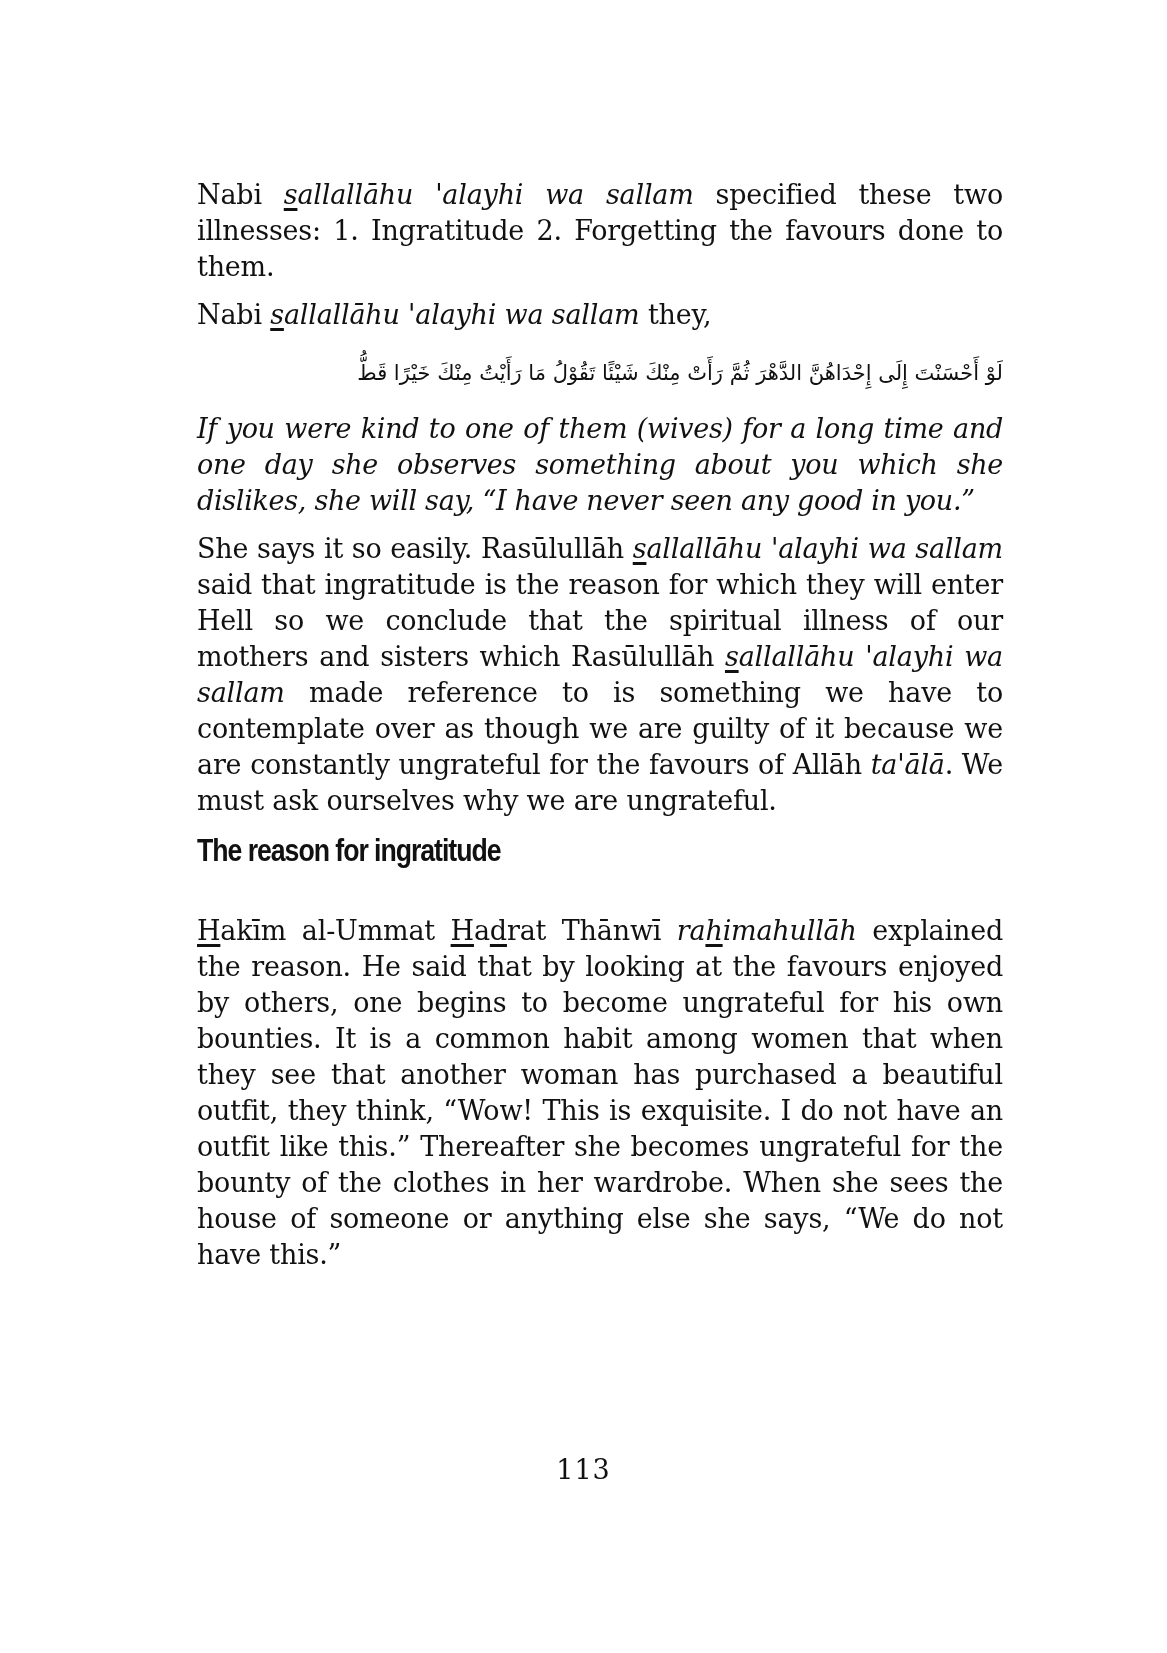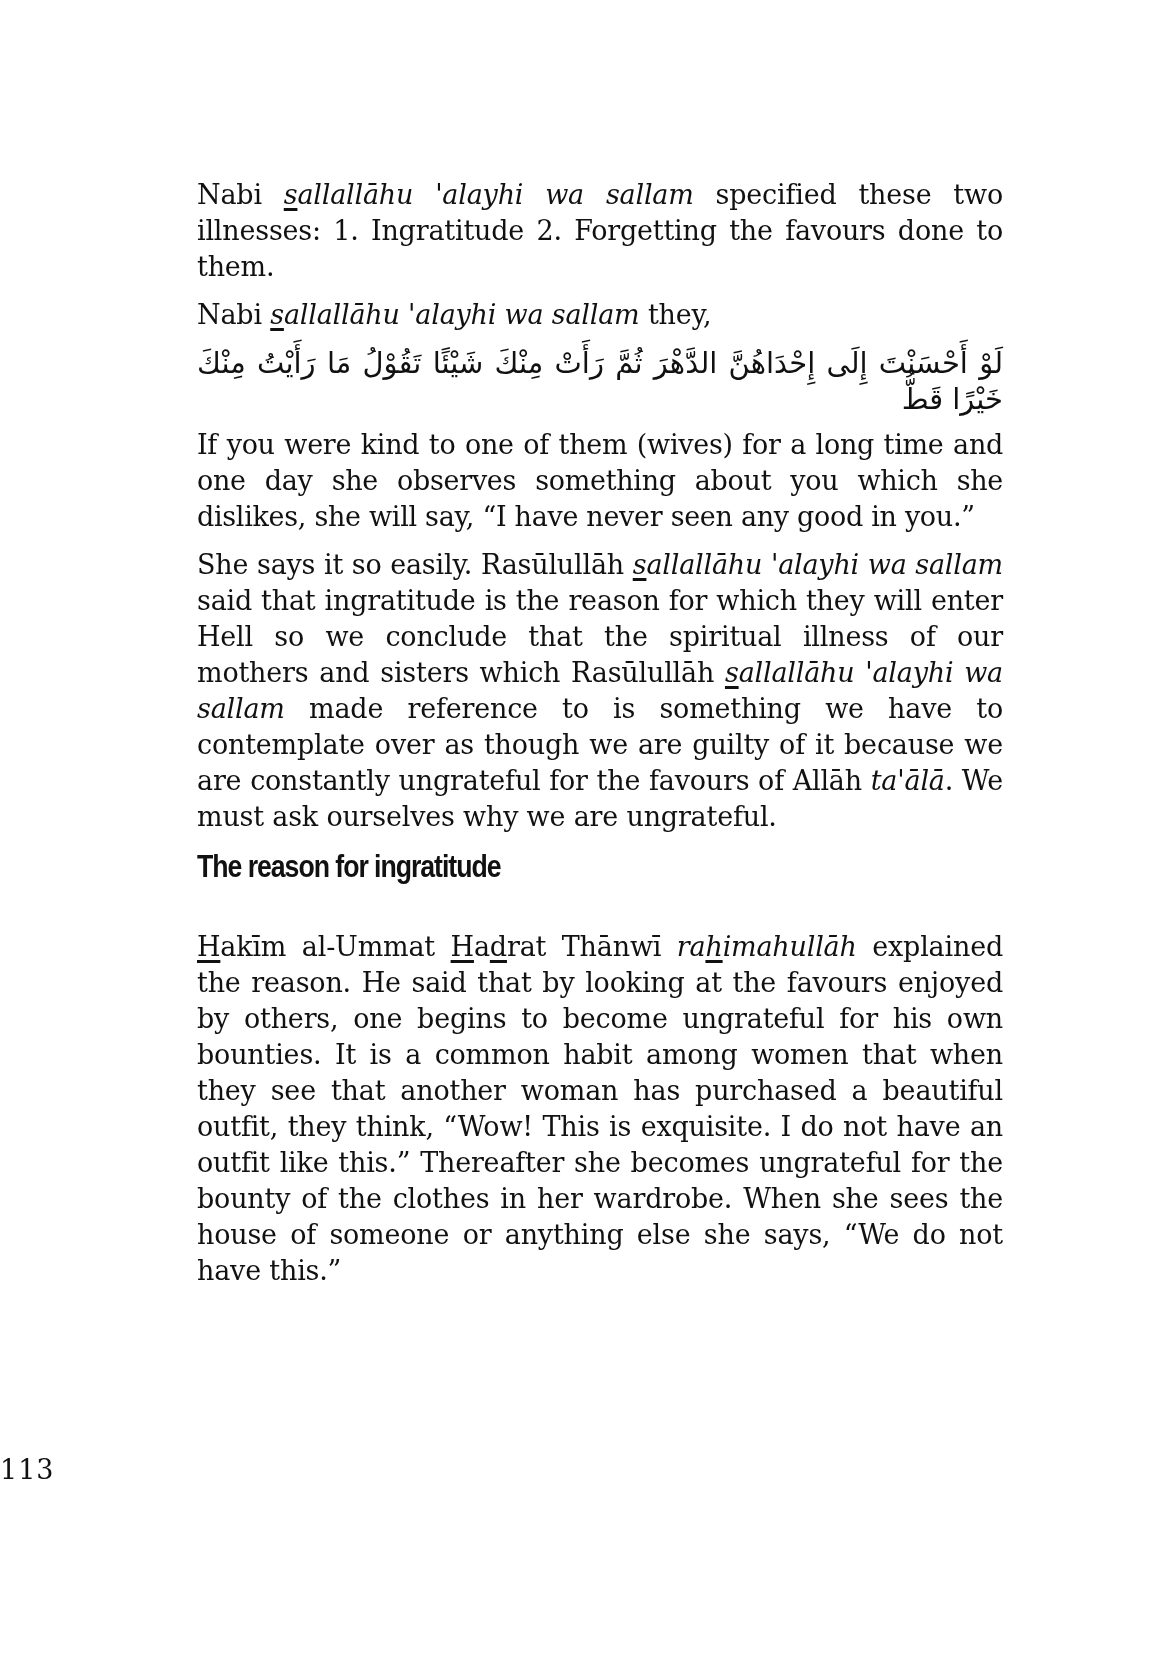--- a/index.html
+++ b/index.html
@@ -29,25 +29,26 @@
       letter-spacing: -0.2px;
     }
     .p.last { margin-bottom: 0; margin-top: 42px; }
     .ital { font-style: italic; }
     .ul { text-decoration: underline; text-decoration-thickness: 3px; text-underline-offset: 4px; }
     .arabic {
       direction: rtl;
       text-align: justify;
       text-align-last: right;
       font-family: "DejaVu Sans", sans-serif;
-      font-size: 29px;
-      line-height: 36px;
+      font-size: 21px;
+      line-height: 56px;
       margin: 2px 0 10px 0;
     }
     .quote {
+      font-style: italic;
       font-size: 27px;
       line-height: 36px;
       text-align: justify;
       margin: 0 0 12px 0;
       letter-spacing: -0.3px;
     }
     .heading {
       font-family: "Liberation Sans", sans-serif;
       font-weight: bold;
       font-size: 31px;
@@ -55,21 +56,21 @@
       margin: 6px 0 10px 0;
       letter-spacing: -1.2px;
       transform: scaleX(0.86);
       transform-origin: left center;
     }
     .pagenum {
       position: absolute;
       left: 0;
       width: 1167px;
       top: 1452px;
-      text-align: left;
+      text-align: center;
       font-size: 27px;
       line-height: 36px;
       letter-spacing: 1px;
     }
   </style>
 </head>
 <body>
 
 <div class="page">
   <p class="p"><span>Nabi </span><span class="ital ul">s</span><span class="ital">allallāhu 'alayhi wa sallam</span><span> specified these two illnesses: 1. Ingratitude 2. Forgetting the favours done to them.</span></p>

